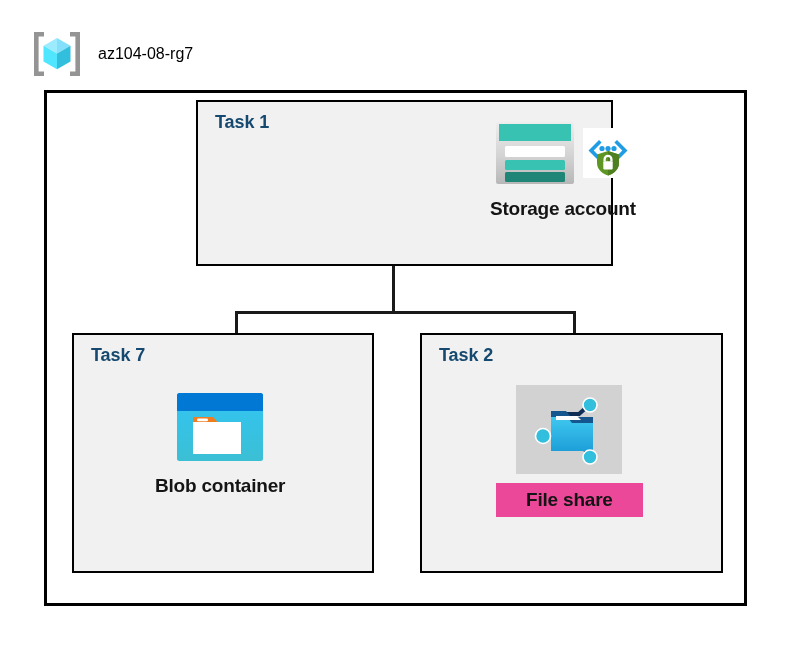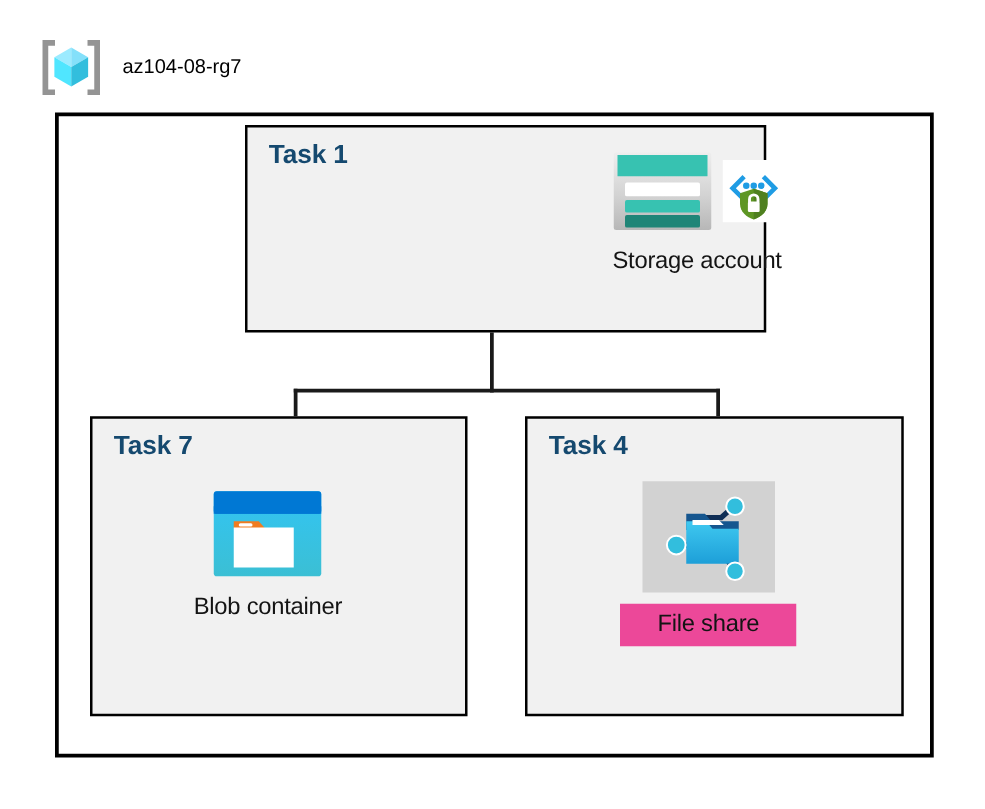--- a/index.html
+++ b/index.html
@@ -54,21 +54,21 @@
     box-sizing: border-box;
   }
   #task1-box { left: 196px; top: 100px; width: 417px; height: 166px; }
   #task2-box { left: 72px;  top: 333px; width: 302px; height: 240px; }
   #task3-box { left: 420px; top: 333px; width: 303px; height: 240px; }
 
   .task-label {
     position: absolute;
     left: 17px;
     top: 10px;
-    font-size: 21px;
+    font-size: 18px;
     font-weight: bold;
     color: #15496f;
     letter-spacing: -0.1px;
     white-space: nowrap;
   }
 
   
   .resource {
     position: absolute;
     display: flex;
@@ -77,21 +77,21 @@
   }
   .resource-icons {
     display: flex;
     align-items: center;
     justify-content: center;
     gap: 6px;
   }
   .resource-caption {
     margin-top: 9px;
     font-size: 19px;
-    font-weight: normal;
+    font-weight: bold;
     color: #141414;
     white-space: nowrap;
     letter-spacing: -0.2px;
     padding: 3px 6px;
     box-sizing: border-box;
   }
   .caption-highlight {
     background: #ec4899;
     padding: 6px 30px;
   }
@@ -214,21 +214,21 @@
         <rect x="22" y="27.6" width="11" height="2.6" rx="1.3" fill="#ffffff"></rect>
 
         <rect x="18" y="31" width="48" height="32" fill="#ffffff"></rect>
       </svg>
     </div>
     <div class="resource-caption">Blob container</div>
   </div>
 </div>
 
 <div class="task-box" id="task3-box">
-  <div class="task-label">Task 4</div>
+  <div class="task-label">Task 2</div>
 
   <div class="resource" id="res-fileshare">
     <div class="resource-icons icon-highlight">
       <svg width="76" height="76" viewBox="0 0 76 76" xmlns="http://www.w3.org/2000/svg">
         <defs>
           <linearGradient id="gFolder" x1="0" y1="0" x2="0" y2="1">
             <stop offset="0%" stop-color="#3fc8f0"></stop>
             <stop offset="100%" stop-color="#1d9fd8"></stop>
           </linearGradient>
         </defs>

